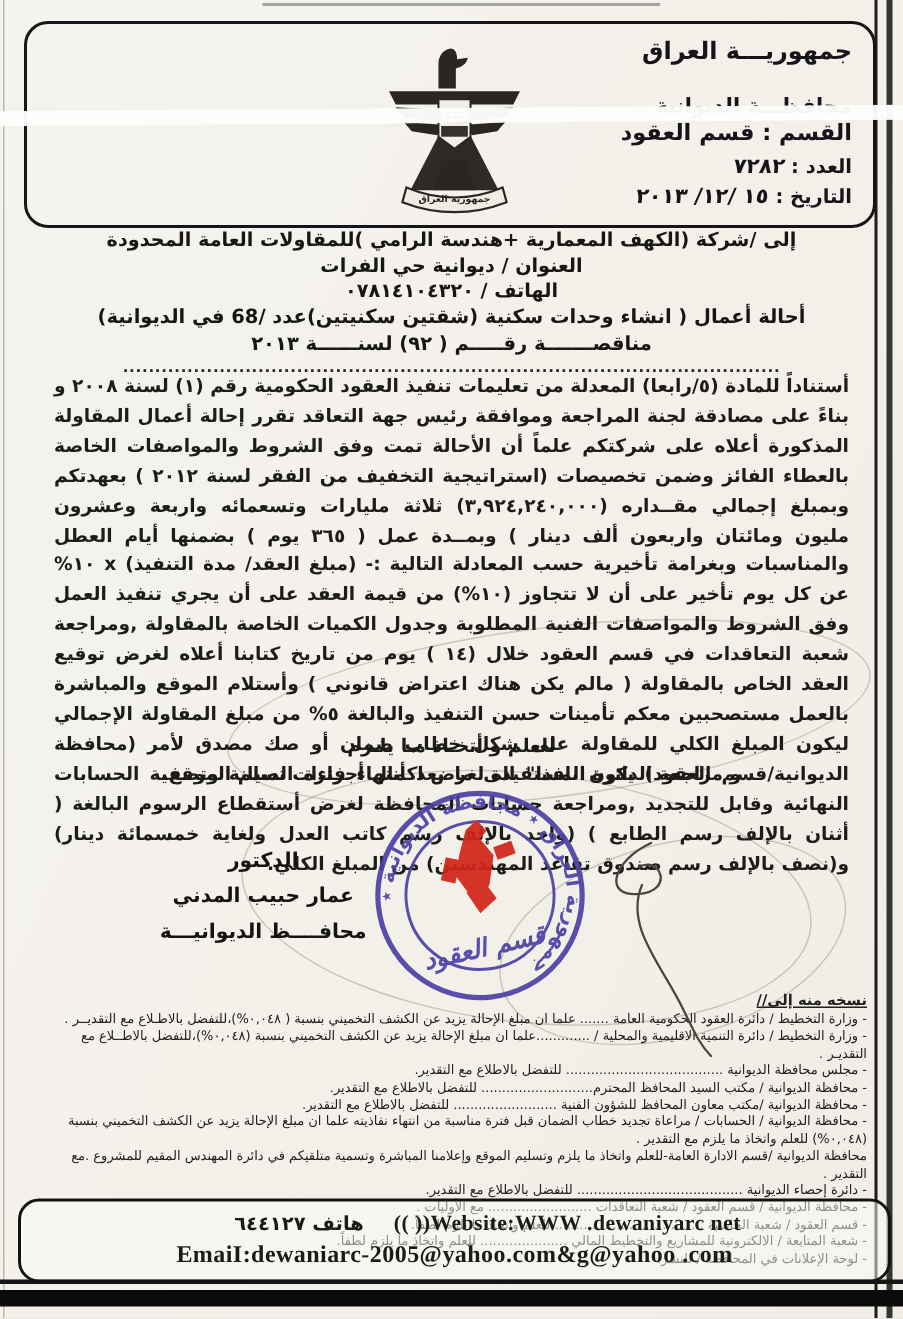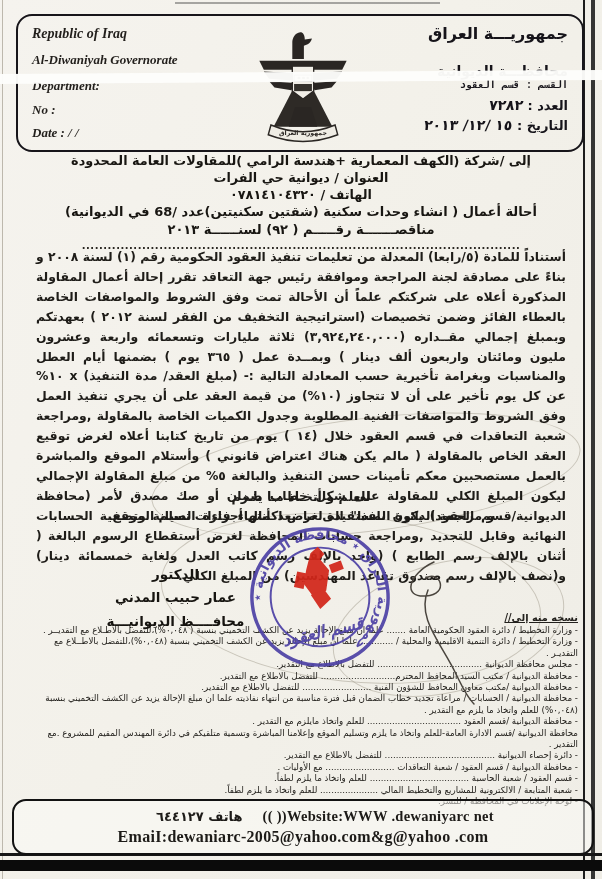--- a/index.html
+++ b/index.html
@@ -22,21 +22,21 @@
   .h-left{position:absolute;left:14px;top:10px;width:230px;
     font-family:"Liberation Serif",serif;font-style:italic;font-weight:700;color:#221f1c;}
   .h-left .l1{font-size:14px;margin-bottom:10px;}
   .h-left .l2{font-size:13px;margin-bottom:10px;}
   .h-left .l3{font-size:13px;margin-bottom:8px;}
   .h-left .l4{font-size:13px;margin-bottom:7px;}
   .h-left .l5{font-size:13px;}
   .h-right{position:absolute;right:14px;top:8px;width:205px;direction:rtl;text-align:right;color:#16141a;}
   .h-right .r1{font-size:16px;font-weight:700;margin-bottom:20px;}
   .h-right .r2{font-size:14px;font-weight:700;margin-bottom:0;}
-  .h-right .r3{font-size:10px;font-weight:700;margin-bottom:6px;font-family:Liberation Mono, monospace;}
+  .h-right .r3{font-size:15px;font-weight:700;margin-bottom:6px;}
   .h-right .row{font-size:13px;font-weight:700;margin-bottom:4px;}
   .h-right .hand{display:inline-block;transform:skewX(-7deg);font-size:14px;letter-spacing:2px;}
   .emblem{position:absolute;left:236px;top:4px;width:98px;height:128px;}
 
   .scan-stripe{position:absolute;left:0;top:72px;width:602px;height:10px;background:#fdfdfb;
     transform:rotate(-.4deg);z-index:5;opacity:.97;}
 
   
   .recipient{position:absolute;left:58px;top:152px;width:486px;direction:rtl;text-align:center;
     font-weight:700;color:#181612;z-index:2;}
@@ -63,21 +63,21 @@
   .stamp{position:absolute;left:246px;top:523px;width:148px;height:148px;
     transform:rotate(-6deg);opacity:.93;z-index:4;}
   .flourish{position:absolute;left:396px;top:556px;width:115px;height:152px;z-index:3;}
 
   .pencil{position:absolute;border:1.3px solid rgba(146,138,122,.42);border-radius:50%;z-index:1;}
   .p1{left:150px;top:418px;width:430px;height:112px;transform:rotate(-7deg);}
   .p2{left:160px;top:515px;width:380px;height:165px;transform:rotate(6deg);}
   .p3{left:330px;top:562px;width:235px;height:128px;transform:rotate(-15deg);}
 
   
-  .cc{position:absolute;left:26px;top:612px;width:552px;direction:rtl;text-align:right;
+  .cc{position:absolute;left:26px;top:662px;width:552px;direction:rtl;text-align:right;
     color:#23211d;z-index:2;}
   .cc-head{font-size:9.8px;font-weight:700;text-decoration:underline;margin-bottom:2px;}
   .cc-item{font-size:8.7px;line-height:11.4px;font-weight:500;}
 
   
   .footer-box{position:absolute;left:12px;top:799px;width:578px;height:52px;
     border:2.5px solid #121212;border-radius:14px;background:rgba(252,251,248,.5);z-index:6;}
   .f-row1{display:flex;justify-content:center;align-items:baseline;gap:20px;margin-top:7px;padding-left:44px;}
   .f-phone{direction:rtl;font-size:13px;font-weight:700;}
   .f-web{font-family:"Liberation Serif",serif;font-size:14.5px;font-weight:700;letter-spacing:.3px;}
@@ -94,27 +94,20 @@
   <div class="edge-right-b"></div>
   <div class="edge-bottom-a"></div>
   <div class="edge-bottom-b"></div>
   <div class="edge-top-smudge"></div>
 
   <div class="pencil p1"></div>
   <div class="pencil p2"></div>
   <div class="pencil p3"></div>
 
   <div class="header-box">
-    <div class="h-left">
-      <div class="l1">Republic of Iraq</div>
-      <div class="l2">Al-Diwaniyah Governorate</div>
-      <div class="l3">Department:</div>
-      <div class="l4">No :</div>
-      <div class="l5">Date :      /       /</div>
-    </div>
 
     <svg class="emblem" viewBox="0 0 110 132">
       <g fill="#2a2623">
         <path d="M55 50 L22 114 H88 Z" fill="#2e2a26"></path>
         <path d="M52 8 c-6 1 -9 6 -9 12 v18 h13 v-15 c4 -1 8 -3 9 -8 l-8 1 c0 -5 -2 -8 -5 -8 z"></path>
         <path d="M6 40 L104 40 L99 50 L11 50 Z"></path>
         <path d="M11 52 L48 54 L44 62 L17 60 Z"></path>
         <path d="M17 63 L46 65 L42 73 L23 70 Z"></path>
         <path d="M99 52 L62 54 L66 62 L93 60 Z"></path>
         <path d="M93 63 L64 65 L68 73 L87 70 Z"></path>
@@ -193,21 +186,20 @@
   </svg>
 
   <div class="cc">
     <div class="cc-head">نسخه منه إلى//</div>
     <div class="cc-item">- وزارة التخطيط / دائرة العقود الحكومية العامة  ....... علما ان مبلغ الإحالة يزيد عن الكشف التخميني بنسبة ( ٠,٠٤٨%)،للتفضل بالاطـلاع مع التقديــر .</div>
     <div class="cc-item">- وزارة التخطيط / دائرة التنمية الاقليمية والمحلية / .............علما ان مبلغ الإحالة يزيد عن الكشف التخميني بنسبة (٠,٠٤٨%)،للتفضل بالاطــلاع مع التقديـر .</div>
     <div class="cc-item">- مجلس محافظة الديوانية ...................................... للتفضل بالاطلاع مع التقدير.</div>
     <div class="cc-item">- محافظة الديوانية / مكتب السيد المحافظ المحترم........................... للتفضل بالاطلاع مع التقدير.</div>
     <div class="cc-item">- محافظة الديوانية /مكتب معاون المحافظ للشؤون الفنية ......................... للتفضل بالاطلاع مع التقدير.</div>
     <div class="cc-item">- محافظة الديوانية / الحسابات / مراعاة تجديد خطاب الضمان قبل فترة مناسبة من انتهاء نفاذيته  علما ان مبلغ الإحالة يزيد عن الكشف التخميني بنسبة (٠,٠٤٨%) للعلم واتخاذ ما يلزم مع التقدير .</div>
-    <div class="cc-item">- محافظة الديوانية /قسم العقود .................................. للعلم واتخاذ مايلزم مع التقدير .</div>
     <div class="cc-item">محافظة الديوانية /قسم الادارة العامة-للعلم واتخاذ ما يلزم وتسليم الموقع وإعلامنا المباشرة وتسمية متلقيكم في دائرة المهندس المقيم  للمشروع .مع التقدير .</div>
     <div class="cc-item">- دائرة إحصاء الديوانية ........................................ للتفضل بالاطلاع مع التقدير.</div>
     <div class="cc-item">- محافظة الديوانية / قسم العقود / شعبة التعاقدات ......................... مع الأوليات .</div>
     <div class="cc-item">- قسم العقود / شعبة الحاسبة .................................... للعلم واتخاذ ما يلزم لطفاً.</div>
     <div class="cc-item">- شعبة المتابعة / الالكترونية للمشاريع والتخطيط المالي ..................... للعلم واتخاذ ما يلزم لطفاً.</div>
     <div class="cc-item">- لوحة الإعلانات في المحافظة / للنشر.</div>
   </div>
 
   <div class="footer-box">
     <div class="f-row1">

